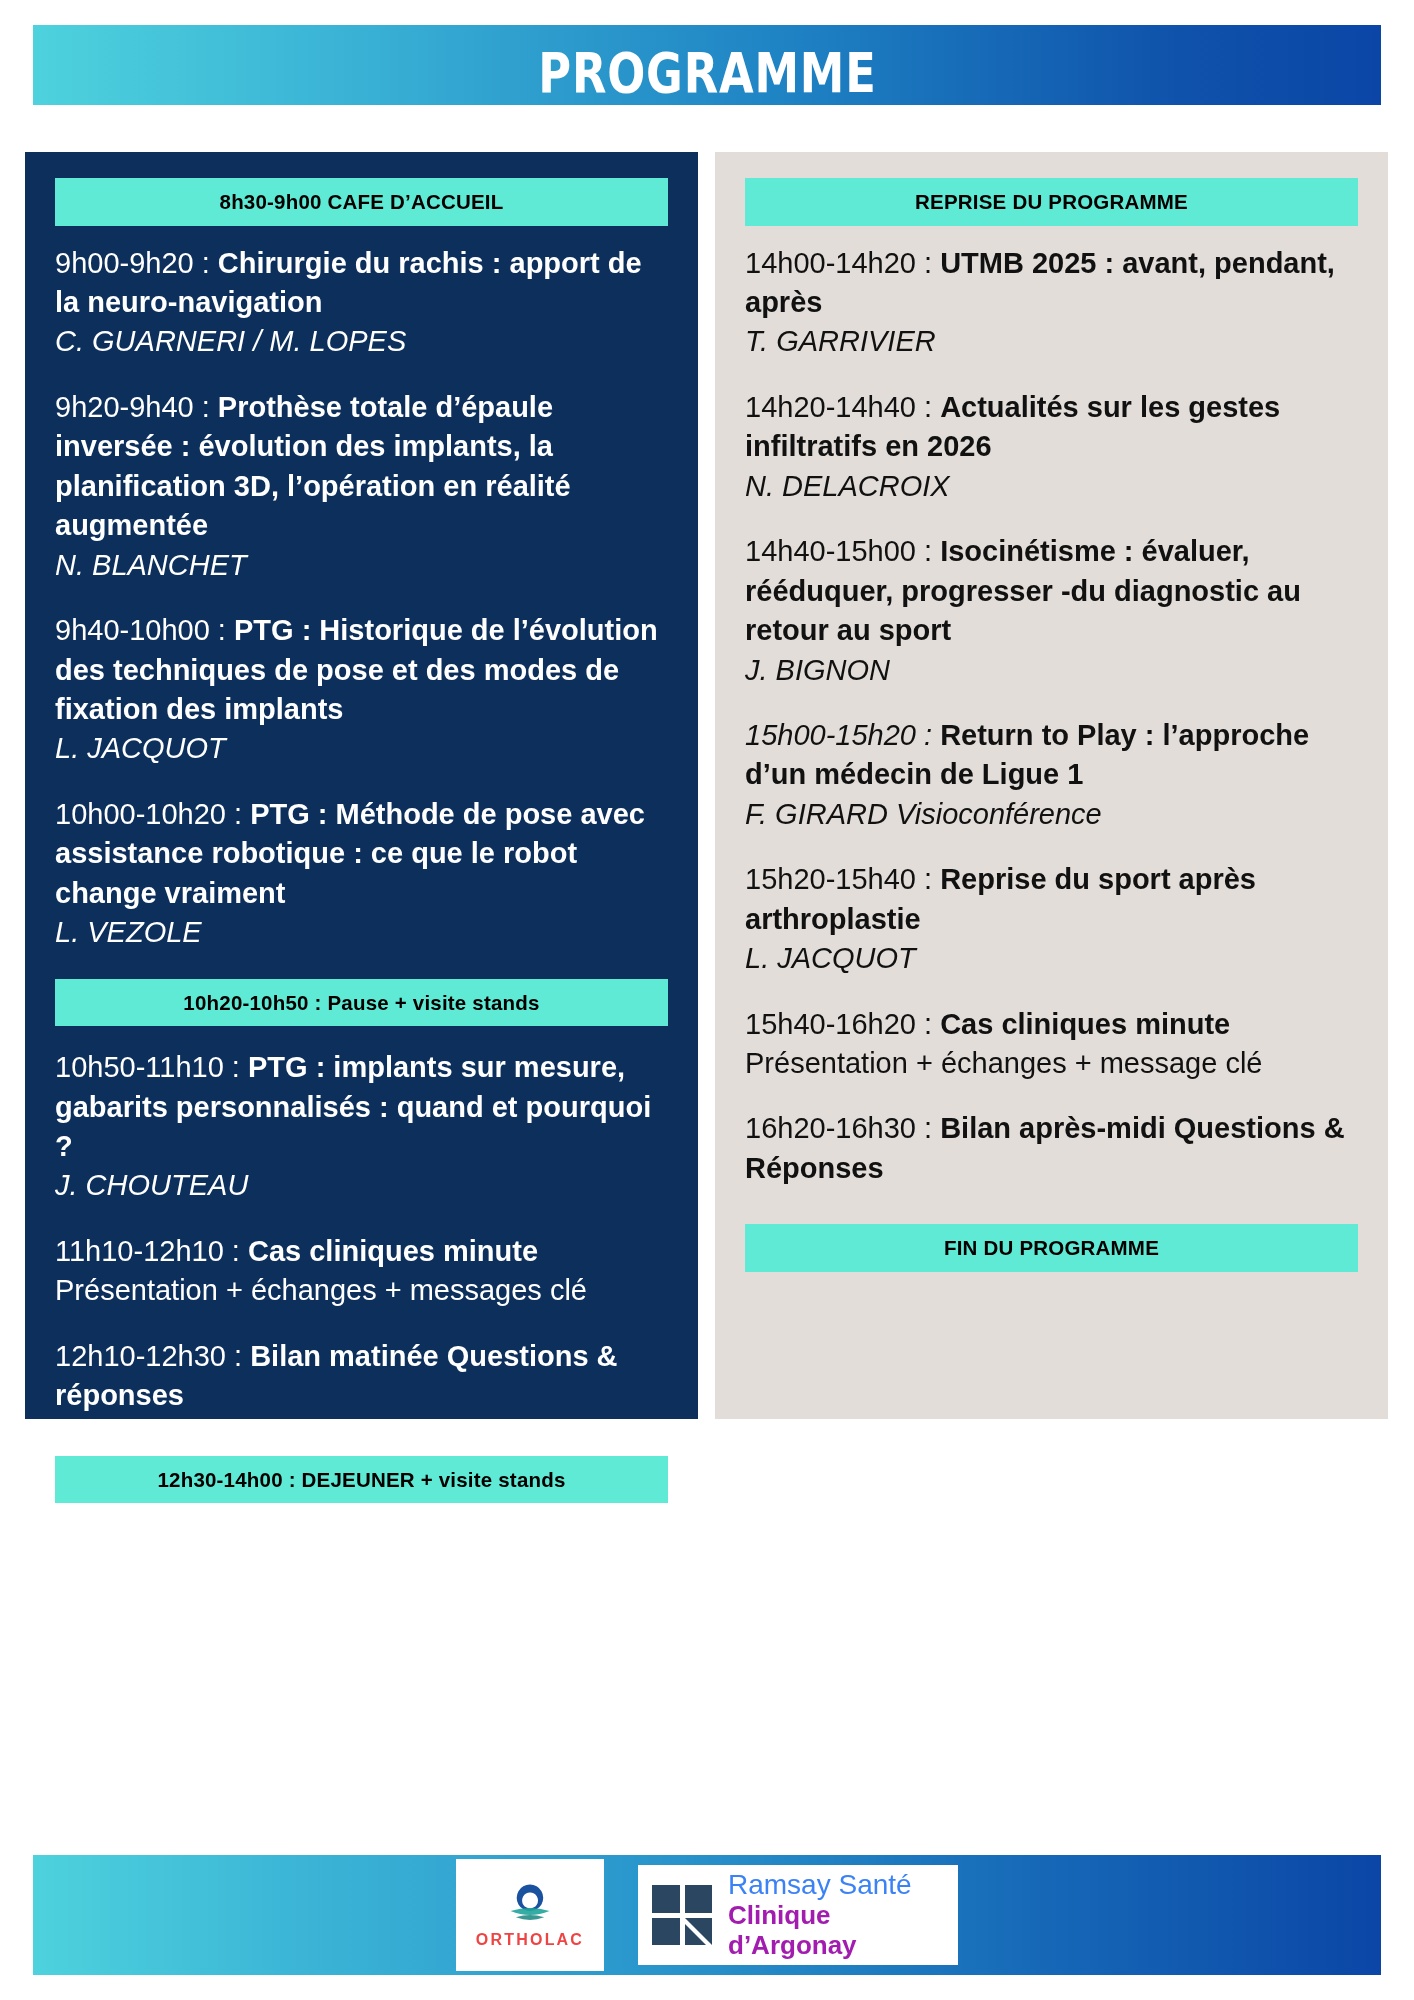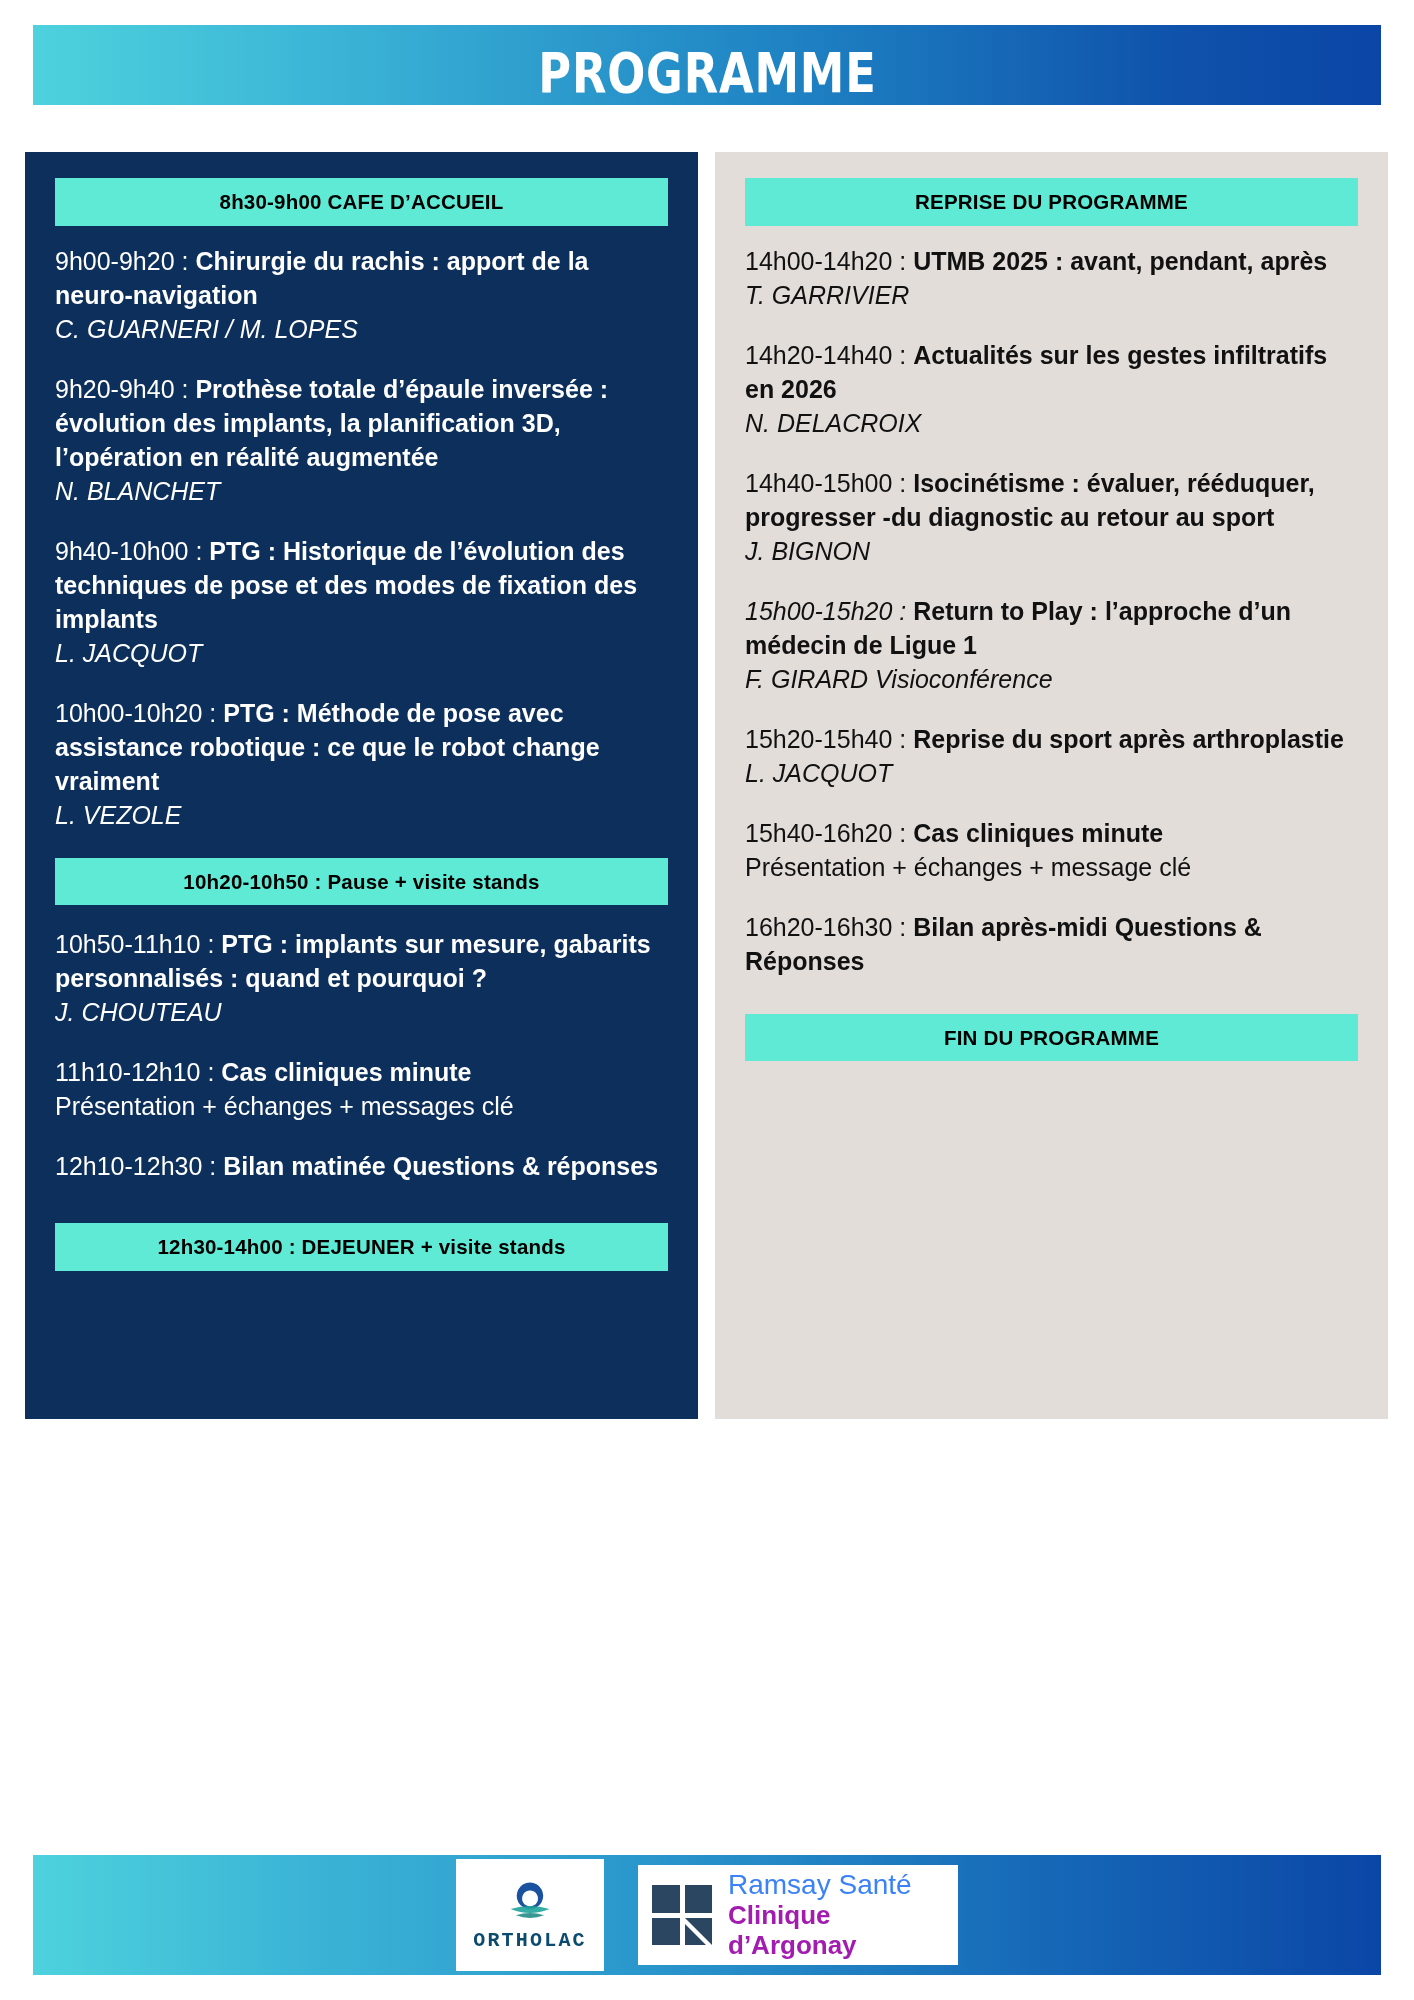--- a/index.html
+++ b/index.html
@@ -80,21 +80,21 @@
   .banner.lunch {
     margin: 40px 0 0 0;
   }
   .banner.fin {
     margin: 36px 0 0 0;
   }
 
   
   .entry {
     margin: 0 0 26px 0;
-    font-size: 25px;
+    font-size: 29px;
     line-height: 1.36;
   }
   .entry:last-child { margin-bottom: 0; }
   .entry .time {
     font-weight: 400;
   }
   .entry .time.italic {
     font-style: italic;
   }
   .entry .title {
@@ -134,25 +134,25 @@
     height: 112px;
     flex-direction: column;
     gap: 4px;
   }
   .ortholac-mark {
     width: 58px;
     height: 46px;
     position: relative;
   }
   .ortholac-word {
-    font-size: 20px;
+    font-size: 16px;
     font-weight: 700;
     letter-spacing: 2.2px;
-    color: #0c4a6e;
-    font-family: Liberation Mono, monospace;
+    color: #ef4444;
+    font-family: Liberation Sans, sans-serif;
   }
   .logo-ramsay {
     width: 320px;
     height: 100px;
     gap: 16px;
     padding: 0 14px;
     box-sizing: border-box;
   }
   .ramsay-squares {
     width: 60px;

